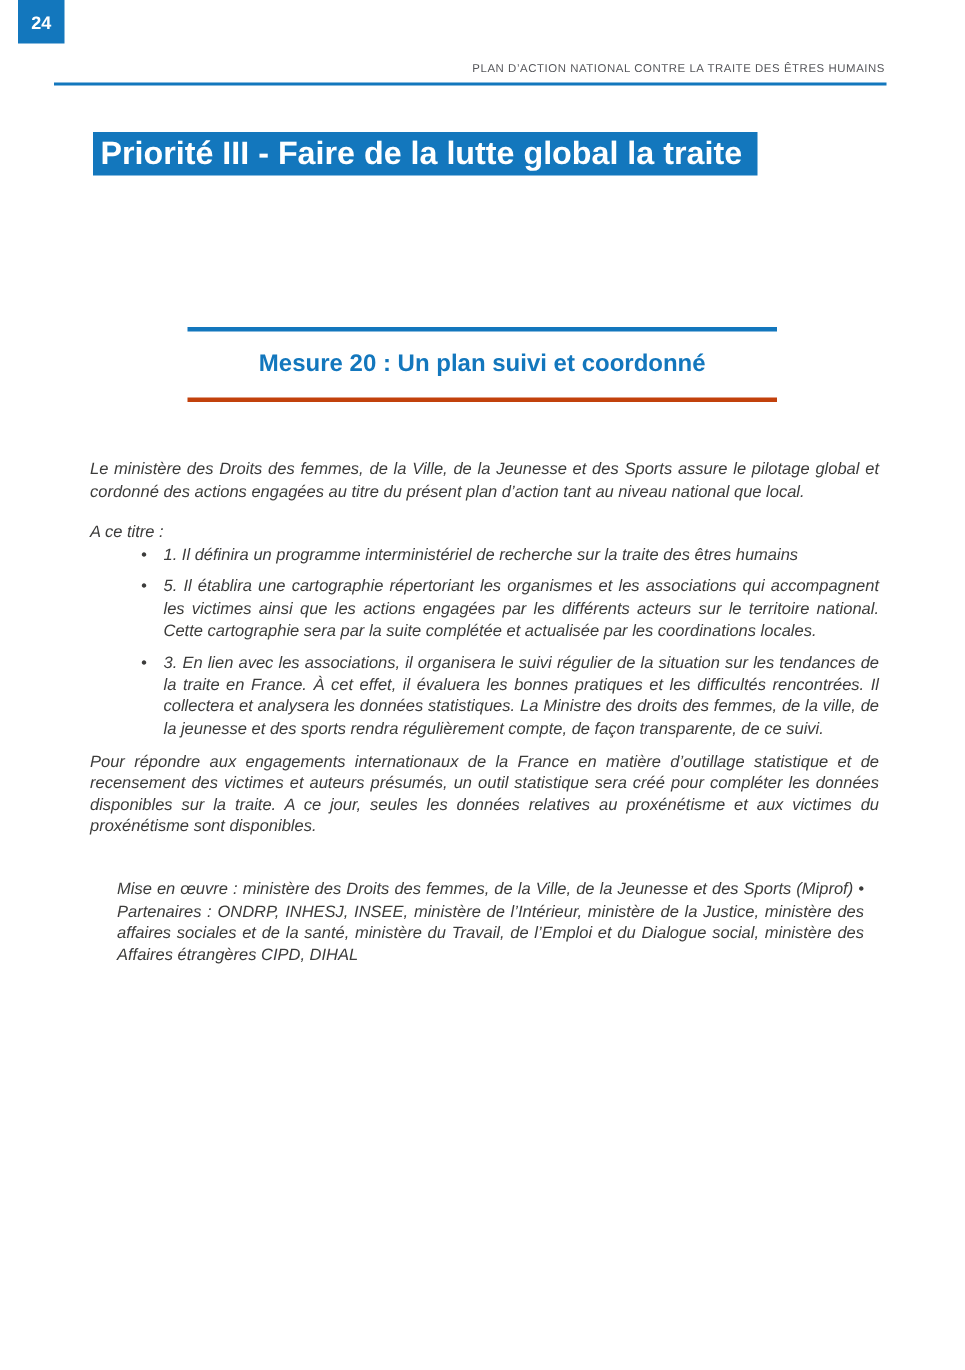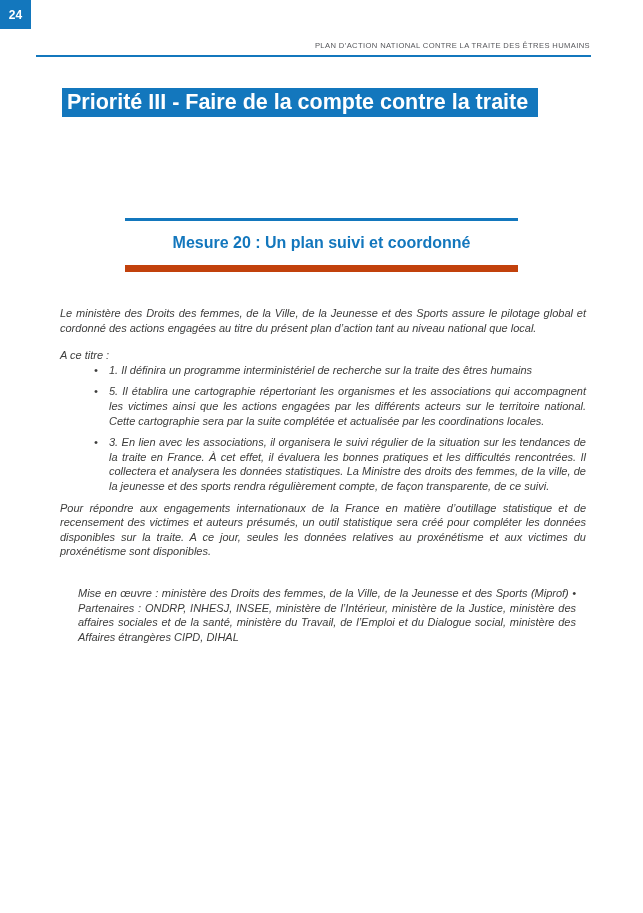--- a/index.html
+++ b/index.html
@@ -6,21 +6,21 @@
   html, body { width: 643px; height: 913px; }
   body {
     background: #ffffff;
     font-family: "Liberation Sans", sans-serif;
     color: #3c3c3b;
     position: relative;
     overflow: hidden;
   }
 
   .page-number-badge {
-    position: absolute; left: 0; top: 0;
+    position: absolute; left: 12px; top: 0;
     width: 31px; height: 29px;
     background: #1377bd; color: #ffffff;
     font-size: 12px; font-weight: bold;
     display: flex; align-items: center; justify-content: center;
   }
 
   .running-header {
     position: absolute; top: 41px; right: 53px;
     font-size: 7.6px; letter-spacing: 0.38px;
     color: #55565a;
@@ -35,21 +35,21 @@
   .title-line {
     display: table;
     background: #1377bd; color: #ffffff;
     font-size: 21.5px; font-weight: bold;
     line-height: 29px; padding: 0 10px 0 5px;
     white-space: nowrap;
   }
 
   .measure-box {
     position: absolute; left: 125px; top: 218px; width: 393px;
-    border-top: 3px solid #1377bd; border-bottom: 7px solid #c2410c;
+    border-top: 3px solid #1377bd; border-bottom: 3px solid #c2410c;
     padding: 11px 6px 12px;
     text-align: center;
     color: #1377bd; font-size: 16px; font-weight: bold; line-height: 21px;
   }
 
   .page-body {
     position: absolute; left: 60px; top: 306px; width: 526px;
     font-size: 11px; line-height: 14.6px; text-align: justify; font-style: italic;
   }
   .para { margin-bottom: 13px; }
@@ -63,21 +63,21 @@
 </head>
 <body>
 
 <div class="page-number-badge">24</div>
 
 <div class="running-header">PLAN  D’ACTION NATIONAL CONTRE LA TRAITE DES ÊTRES HUMAINS</div>
 
 <div class="header-rule"></div>
 
 <div class="title-block">
-  <div class="title-line">Priorité III - Faire de la compte contre la traite</div>
+  <div class="title-line">Priorité III - Faire de la lutte global la traite</div>
 </div>
 
 <div class="measure-box">
   <div>Mesure 20 : Un plan suivi et coordonné</div>
 </div>
 
 <div class="page-body">
   <p class="para">Le ministère des Droits des femmes, de la Ville, de la Jeunesse et des Sports assure le pilotage global et cordonné des actions engagées au titre du présent plan d’action tant au niveau national que local.</p>
 
   <p class="list-intro">A ce titre :</p>

